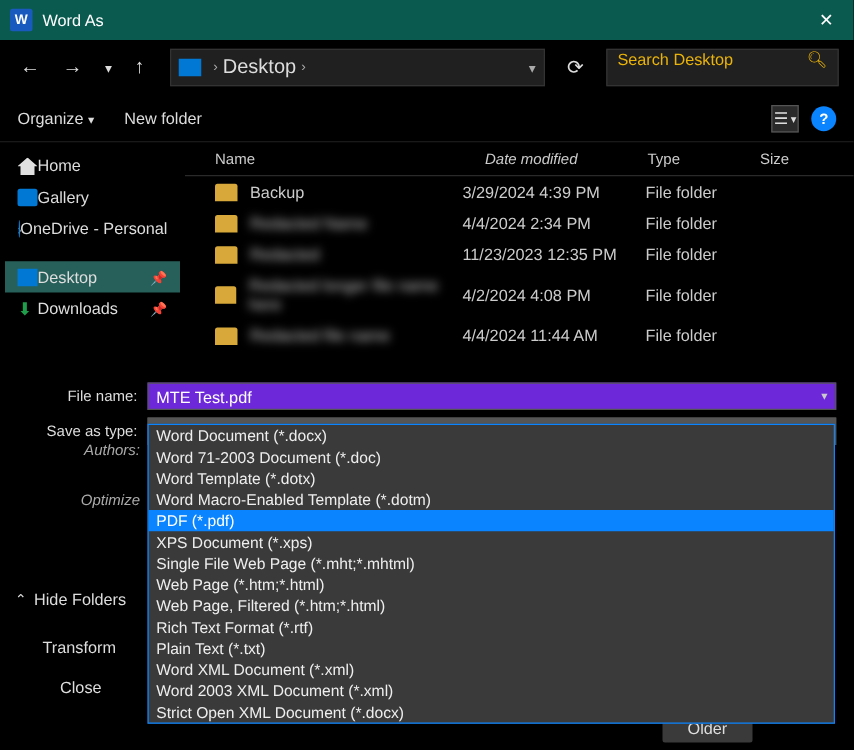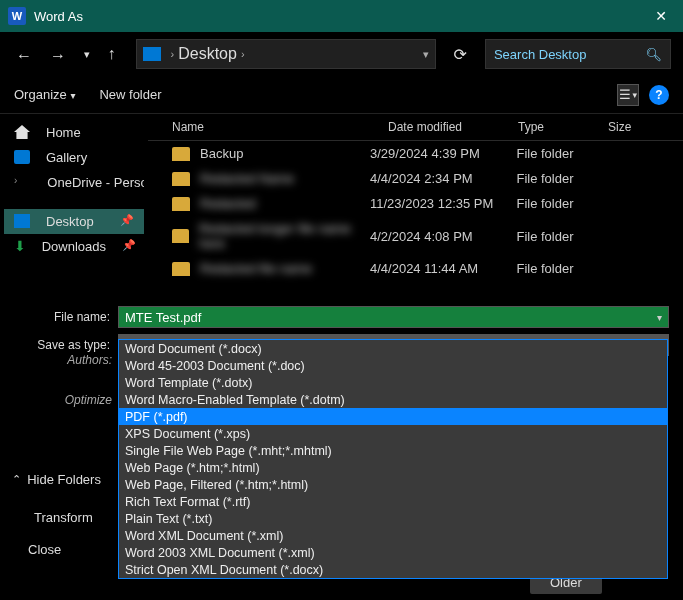--- a/index.html
+++ b/index.html
@@ -9,69 +9,69 @@
 .titlebar .app-icon { width: 18px; height: 18px; background: #185abd; display: flex; align-items: center; justify-content: center; color: #fff; font-size: 11px; font-weight: bold; border-radius: 2px; margin-right: 8px; }
 .titlebar .close { margin-left: auto; font-size: 14px; cursor: pointer; padding: 4px 8px; }
 
 .navbar { height: 44px; background: #000; display: flex; align-items: center; padding: 0 12px; gap: 10px; color: #ddd; }
 .navbar .nav-btn { font-size: 16px; cursor: pointer; padding: 2px 4px; }
 .breadcrumb { flex: 0 0 auto; background: #202020; border: 1px solid #333; height: 30px; display: flex; align-items: center; padding: 0 6px; margin-left: 6px; width: 300px; }
 .breadcrumb .bc-icon { width: 18px; height: 14px; background: #0078d4; margin-right: 6px; }
 .breadcrumb .sep { margin: 0 4px; color: #aaa; font-size: 11px; }
 .breadcrumb .drop-icn { margin-left: auto; font-size: 11px; color: #aaa; }
 .refresh { margin-left: 8px; cursor: pointer; }
-.search { flex: 1; background: #202020; border: 1px solid #333; height: 30px; display: flex; align-items: center; padding: 0 8px; margin-left: 8px; color: #7dd3fc; font-size: 13px; }
+.search { flex: 1; background: #202020; border: 1px solid #333; height: 30px; display: flex; align-items: flex-start; padding: 0 8px; margin-left: 8px; color: #eab308; font-size: 13px; }
 .search .mag { margin-left: auto; font-size: 13px; }
 
 .toolbar { height: 38px; background: #000; display: flex; align-items: center; padding: 0 14px; gap: 24px; color: #ddd; font-size: 13px; border-bottom: 1px solid #222; }
 .toolbar .right { margin-left: auto; display: flex; align-items: center; gap: 10px; }
 .view-icon { width: 22px; height: 22px; background: #2a2a2a; border: 1px solid #555; display: flex; align-items: center; justify-content: center; }
 .help-icon { width: 20px; height: 20px; background: #0a84ff; border-radius: 50%; display: flex; align-items: center; justify-content: center; color: #fff; font-size: 12px; font-weight: bold; }
 
 .body-area { display: flex; height: 182px; background: #000; }
 .sidebar { width: 148px; padding: 6px 4px; color: #ddd; font-size: 13px; }
-.sidebar .item { display: flex; align-items: flex-start; gap: 16px; padding: 5px 10px; cursor: pointer; white-space: nowrap; overflow: hidden; }
+.sidebar .item { display: flex; align-items: flex-end; gap: 0; padding: 5px 10px; cursor: pointer; white-space: nowrap; overflow: hidden; }
 .sidebar .item.active { background: #27605a; }
 .sidebar .icn { width: 16px; height: 14px; display: inline-block; }
 .icn.home { background: #e0e0e0; clip-path: polygon(50% 0, 100% 50%, 85% 50%, 85% 100%, 15% 100%, 15% 50%, 0 50%); }
 .icn.gallery { background: #0078d4; border-radius: 2px; }
 .icn.onedrive { background: #0a84d8; border-radius: 50% 50% 40% 40%; }
 .icn.desktop { background: #0078d4; }
 .icn.downloads { color: #1e9e4a; font-size: 14px; line-height: 1; }
 .sidebar .pin { margin-left: auto; font-size: 11px; color: #aaa; }
 .sidebar .exp { color: #888; margin-right: -2px; font-size: 10px; }
 
 .file-list { flex: 1; }
 .fl-header { display: flex; color: #ccc; font-size: 12px; padding: 6px 6px 6px 24px; border-bottom: 1px solid #2a2a2a; }
 .col-name { flex: 0 0 216px; }
-.col-date { flex: 0 0 130px; }
+.col-date { flex: 0 0 130px; font-style: italic; }
 .col-type { flex: 0 0 90px; }
 .col-size { flex: 0 0 40px; }
 .fl-row { display: flex; align-items: center; color: #ccc; font-size: 13px; padding: 5px 6px 5px 24px; }
 .fl-row .folder-icn { width: 18px; height: 14px; background: #d8a93a; margin-right: 10px; border-radius: 2px 2px 0 0; }
 .fl-row .blur { filter: blur(4px); color: #c8c8c8; }
 .fl-row .cname { flex: 0 0 198px; display: flex; align-items: center; }
 .fl-row .cdate { flex: 0 0 130px; }
 .fl-row .ctype { flex: 0 0 90px; text-align: center; }
 
 .form-area { background: #000; padding: 10px 14px 0 14px; color: #ddd; font-size: 13px; }
 .form-row { display: flex; align-items: center; margin-bottom: 6px; }
 .form-row label { width: 96px; text-align: right; margin-right: 8px; font-size: 12px; }
-.form-input { flex: 1; background: #15803d; border: 1px solid #555; color: #fff; padding: 4px 6px; font-size: 13px; height: 22px; display: flex; align-items: center; }
+.form-input { flex: 1; background: #6d28d9; border: 1px solid #555; color: #fff; padding: 4px 6px; font-size: 13px; height: 22px; display: flex; align-items: center; }
 .form-input.drop { background: #555; position: relative; }
 .dd-arrow { margin-left: auto; font-size: 10px; color: #ccc; }
 
 .dropdown { position: absolute; left: 118px; top: 339px; width: 550px; background: #3a3a3a; border: 1px solid #0a84ff; color: #eee; font-size: 12.5px; z-index: 10; }
 .dropdown .opt { padding: 1.5px 6px; cursor: pointer; }
 .dropdown .opt.selected { background: #0a84ff; color: #fff; }
 
 .footer-left { position: absolute; left: 12px; top: 472px; color: #ddd; font-size: 13px; display: flex; align-items: center; gap: 6px; cursor: pointer; }
 .other-labels { position: absolute; left: 36px; top: 346px; color: #aaa; font-size: 12px; line-height: 28px; }
 .other-labels div { text-align: right; width: 76px; margin-bottom: 12px; font-style: italic; }
-.close-btn { position: absolute; left: 28px; top: 542px; color: #ddd; font-size: 13px; cursor: pointer; }
+.close-btn { position: absolute; left: 48px; top: 542px; color: #ddd; font-size: 13px; cursor: pointer; }
 .older-btn { position: absolute; left: 530px; bottom: 6px; background: #3a3a3a; color: #ddd; font-size: 13px; padding: 4px 20px; border-radius: 2px; cursor: pointer; }
 </style>
 </head>
 <body>
 
 <div class="titlebar">
   <span class="app-icon">W</span>
   <span>Word As</span>
   <span class="close">✕</span>
 </div>
@@ -196,21 +196,21 @@
     <label>Save as type:</label>
     <div class="form-input drop">
         <span>PDF (*.pdf)</span>
         <span class="dd-arrow">▾</span>
       </div>
   </div>
 </div>
 
 <div class="dropdown" id="dropdown">
     <div class="opt">Word Document (*.docx)</div>
-    <div class="opt">Word 45-2003 Document (*.doc)</div>
+    <div class="opt">Word 71-2003 Document (*.doc)</div>
     <div class="opt">Word Template (*.dotx)</div>
     <div class="opt">Word Macro-Enabled Template (*.dotm)</div>
     <div class="opt selected">PDF (*.pdf)</div>
     <div class="opt">XPS Document (*.xps)</div>
     <div class="opt">Single File Web Page (*.mht;*.mhtml)</div>
     <div class="opt">Web Page (*.htm;*.html)</div>
     <div class="opt">Web Page, Filtered (*.htm;*.html)</div>
     <div class="opt">Rich Text Format (*.rtf)</div>
     <div class="opt">Plain Text (*.txt)</div>
     <div class="opt">Word XML Document (*.xml)</div>

